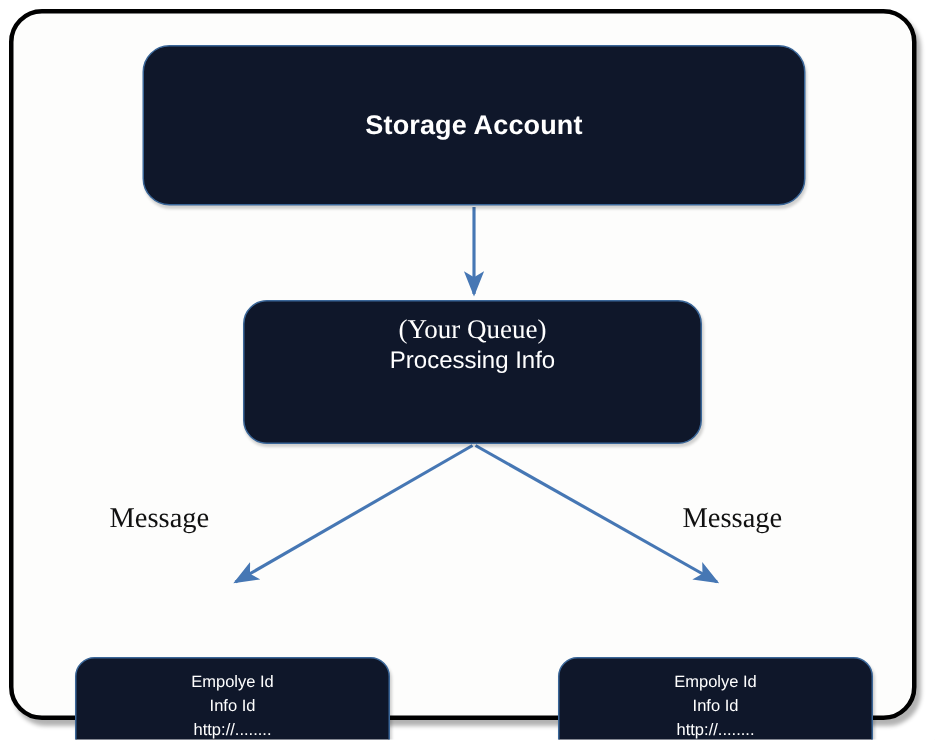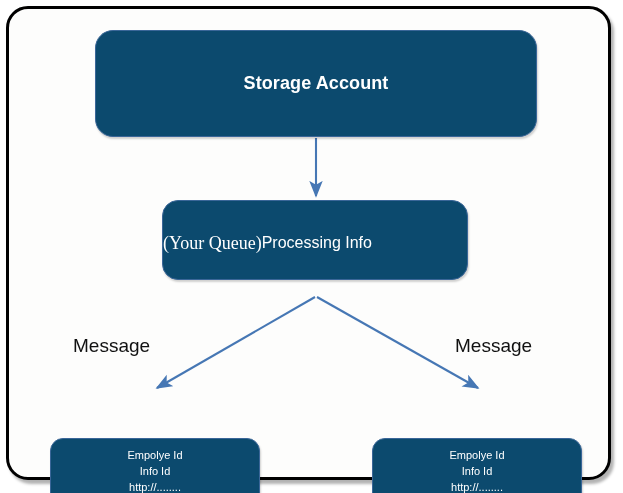--- a/index.html
+++ b/index.html
@@ -43,21 +43,21 @@
     top: 0;
     width: 623px;
     height: 493px;
     pointer-events: none;
   }
 
   
   .node-box {
     position: absolute;
     box-sizing: border-box;
-    background: #0c4a6e;
+    background: #0f172a;
     border: 1px solid #3A6698;
     border-radius: 14px;
     color: #ffffff;
     text-align: center;
     box-shadow: 1px 2px 2px rgba(0,0,0,0.18);
   }
 
   
   #storage-account-box {
     left: 95px;
@@ -76,24 +76,24 @@
     line-height: 1.42;
     letter-spacing: 0.1px;
     white-space: nowrap;
   }
 
   
   #queue-box {
     left: 162px;
     top: 200px;
     width: 306px;
-    height: 80px;
+    height: 96px;
     border-radius: 16px;
     display: flex;
-    flex-direction: row;
+    flex-direction: column;
     align-items: center;
     justify-content: flex-start;
     padding-top: 7px;
   }
   #queue-box .line-serif {
     font-family: "Liberation Serif", serif;
     font-size: 18px;
     line-height: 1.3;
     white-space: nowrap;
   }
@@ -121,21 +121,21 @@
   #message-box-right { left: 372px; }
   .message-box .line {
     font-size: 11px;
     line-height: 1.45;
     white-space: nowrap;
   }
 
   
   .message-label {
     position: absolute;
-    font-family: Liberation Sans, sans-serif;
+    font-family: Liberation Serif, serif;
     font-size: 19px;
     color: #111111;
     white-space: nowrap;
   }
   #message-label-left  { left: 73px;  top: 335px; }
   #message-label-right { left: 455px; top: 335px; }
 </style>
 </head>
 <body>
 

